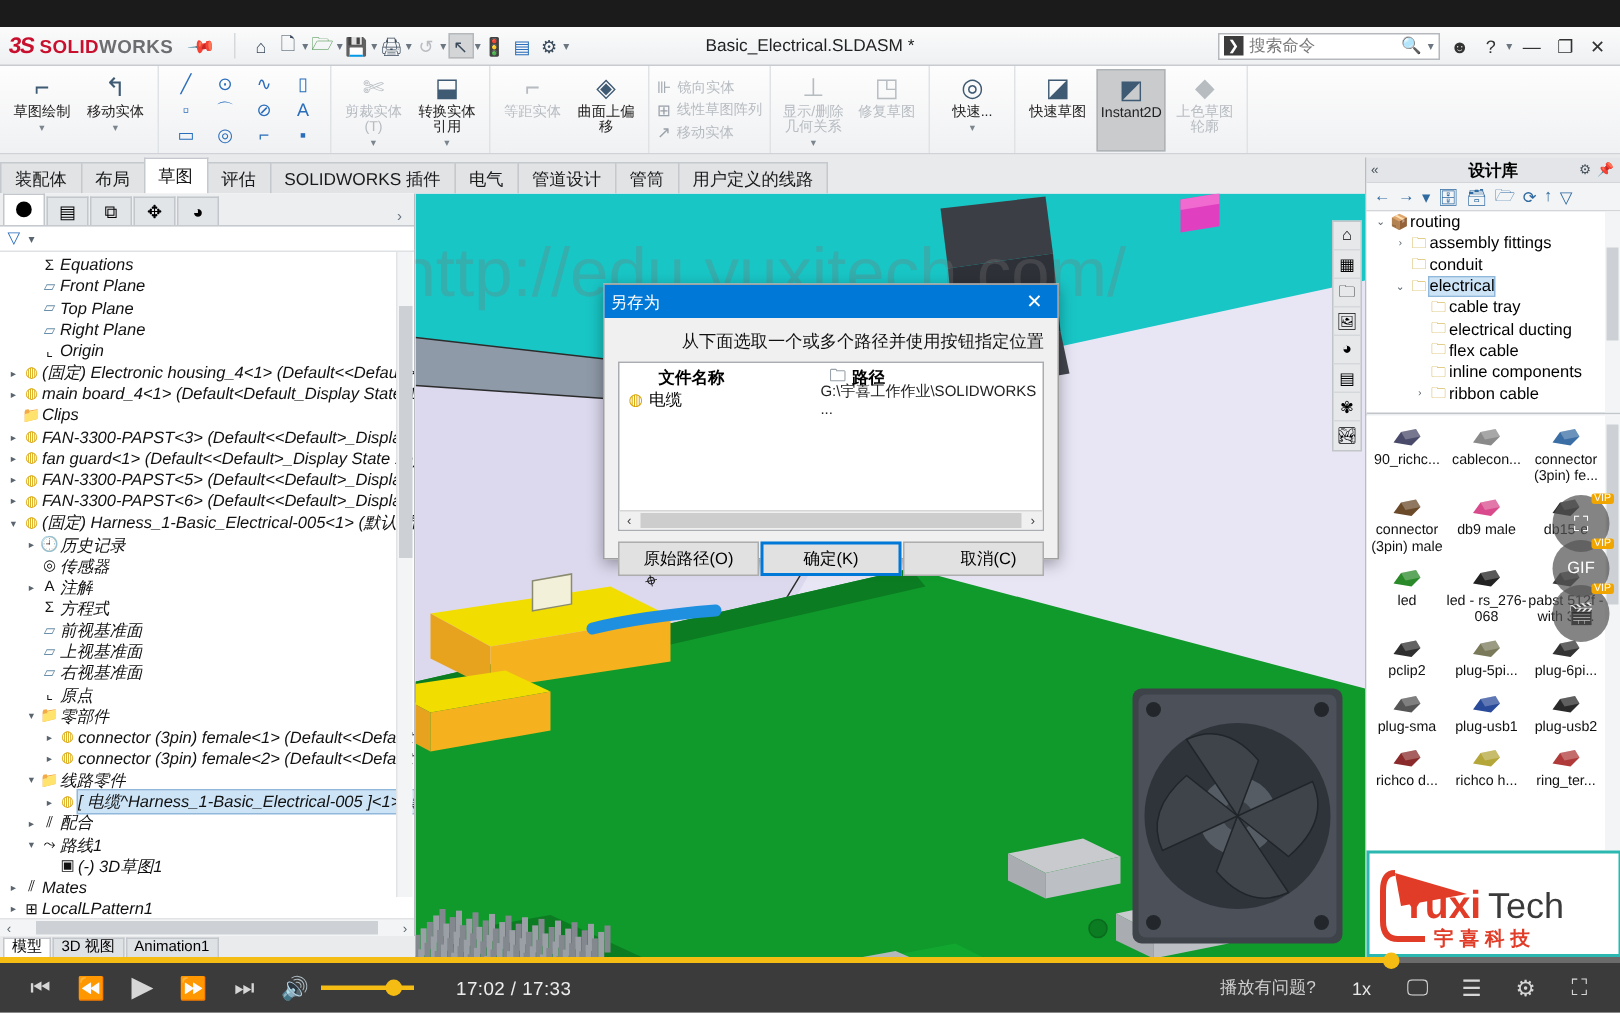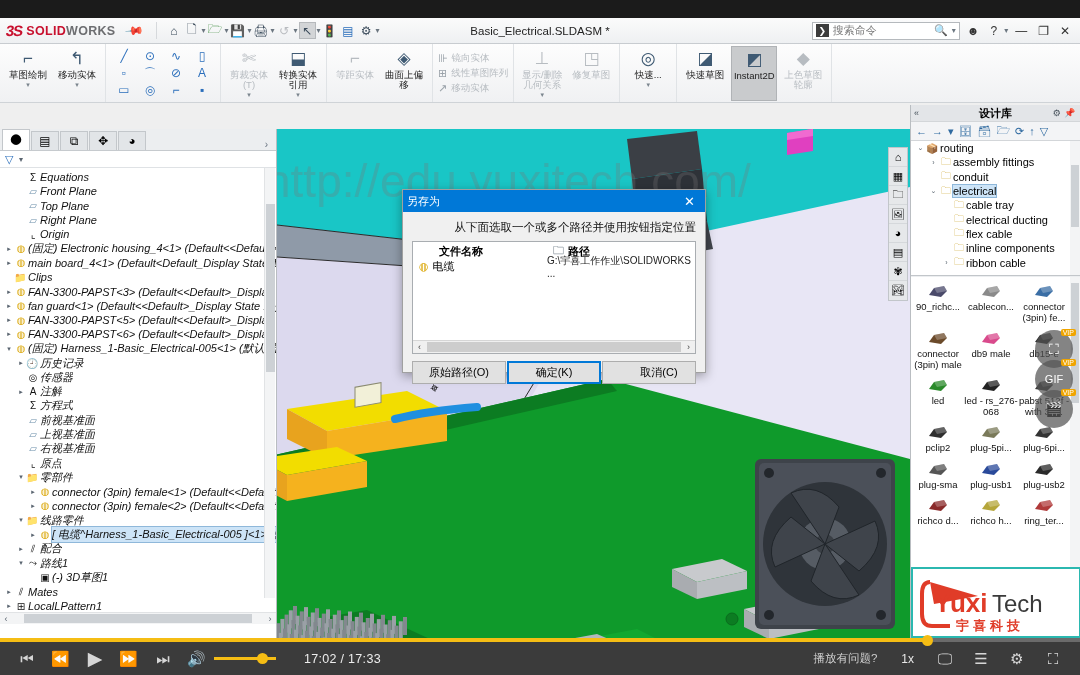--- a/index.html
+++ b/index.html
@@ -308,20 +308,31 @@
           <span class="gl">◩</span>
           <span class="lb">Instant2D</span>
         </div>
         <div class="rbig dim">
           <span class="gl">◆</span>
           <span class="lb">上色草图轮廓</span>
         </div>
       </div>
     </div>
 
+  <div class="cmdtabs" id="cmdtabs">
+      <div class="ctab">装配体</div>
+      <div class="ctab">布局</div>
+      <div class="ctab active">草图</div>
+      <div class="ctab">评估</div>
+      <div class="ctab">SOLIDWORKS 插件</div>
+      <div class="ctab">电气</div>
+      <div class="ctab">管道设计</div>
+      <div class="ctab">管筒</div>
+      <div class="ctab">用户定义的线路</div>
+    </div>
 
   <div class="leftpanel">
     <div class="lp-tabs" id="lptabs">
       <div class="lp-tab active">🌑</div>
         <div class="lp-tab">▤</div>
         <div class="lp-tab">⧉</div>
         <div class="lp-tab">✥</div>
         <div class="lp-tab">◕</div>
         <span class="lp-arrow">›</span>
     </div>
@@ -487,20 +498,25 @@
         </div>
       </div>
     <div class="tree-scroll">
         <div class="thumb"></div>
       </div>
     <div class="tree-hscroll">
       <span class="hb">‹</span>
       <div class="htr"></div>
       <span class="hb">›</span>
     </div>
+    <div class="lp-bottabs" id="bottabs">
+        <div class="bt active">模型</div>
+        <div class="bt">3D 视图</div>
+        <div class="bt">Animation1</div>
+      </div>
   </div>
 
   <div class="viewport">
     <svg class="vp-svg" width="633" height="509" viewBox="0 0 633 509">
       <rect x="0" y="0" width="633" height="509" fill="#e8e6f5"></rect>
 
       <polygon points="0,0 633,0 633,58 300,130 0,96" fill="#19c6c6"></polygon>
       <polygon points="0,96 300,130 320,150 0,128" fill="#8f9aa8"></polygon>
       <polygon points="0,128 320,150 220,330 0,330" fill="#dcd9ee"></polygon>
       <polygon points="0,330 220,330 160,420 0,420" fill="#e8e6f5"></polygon>

